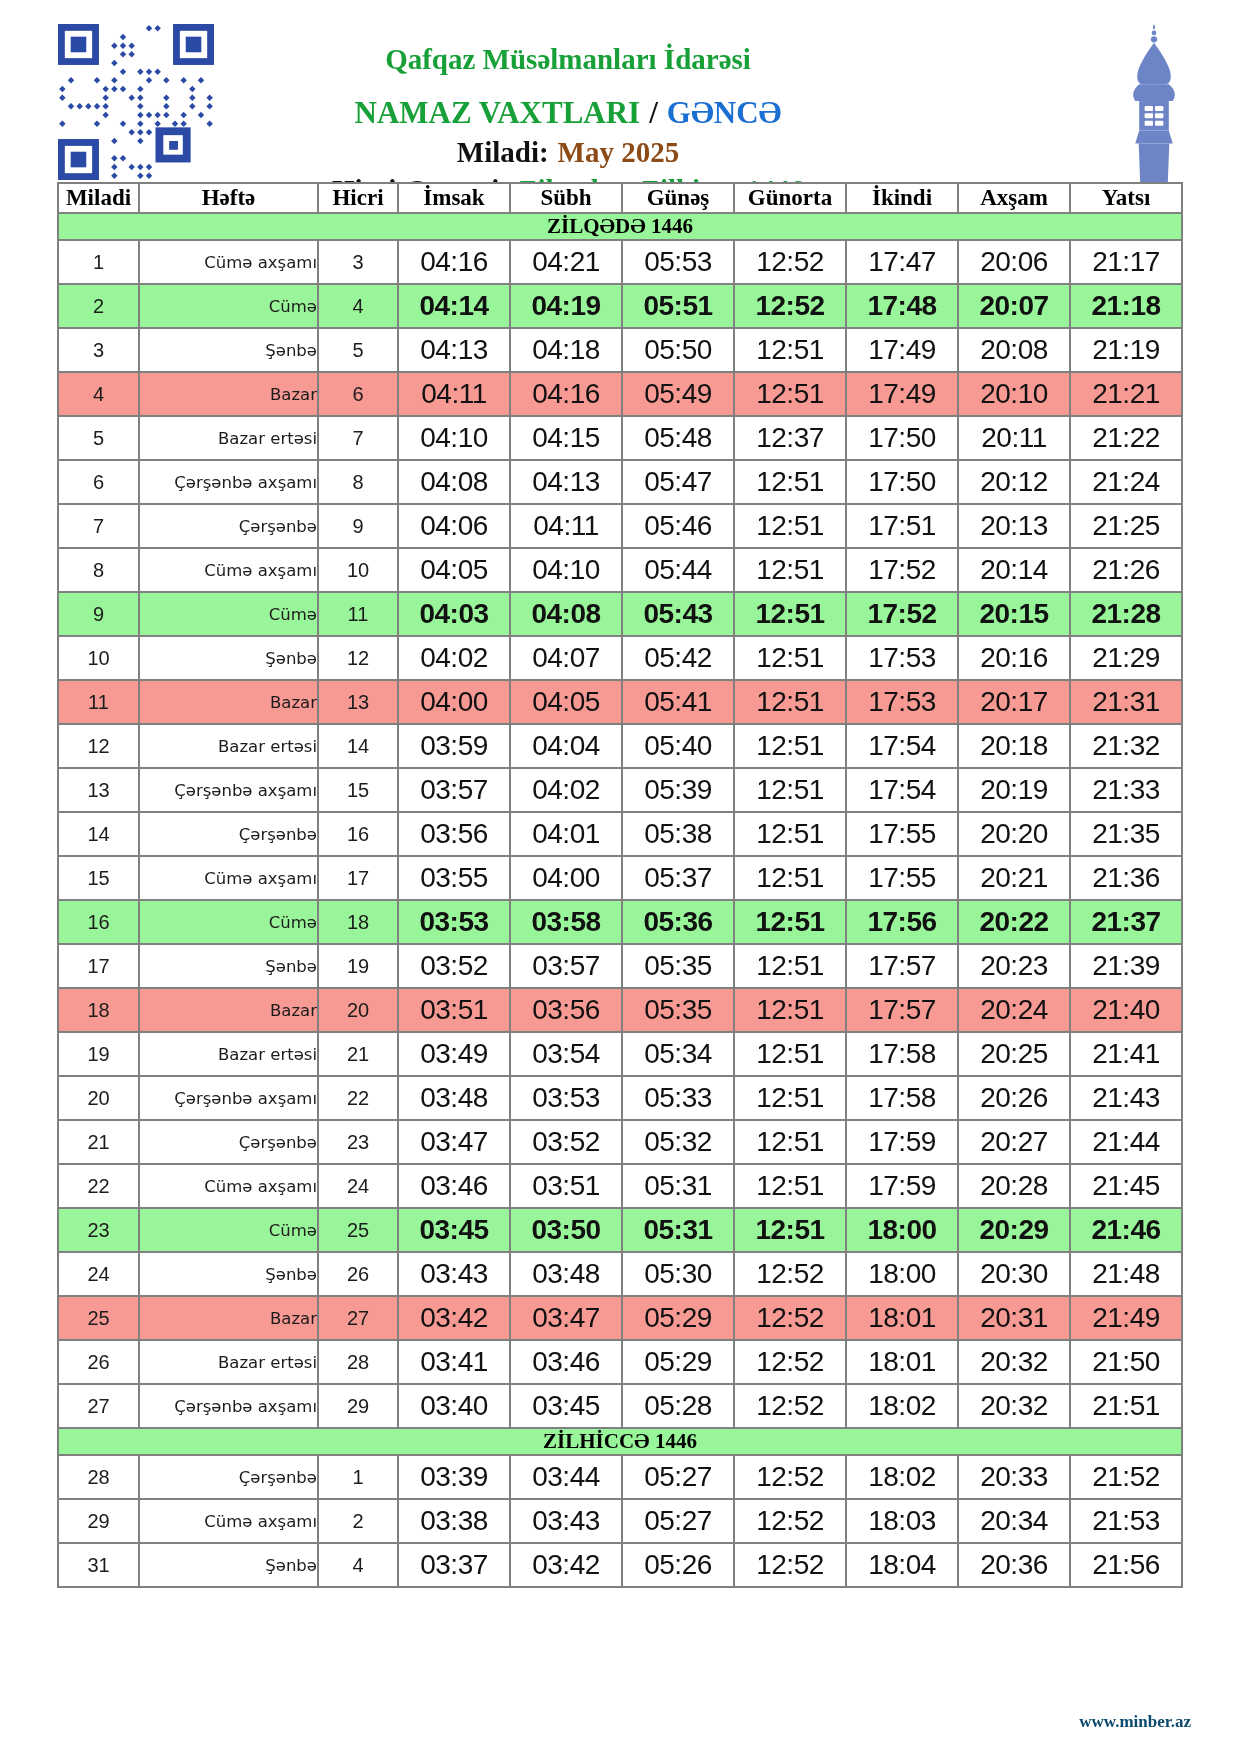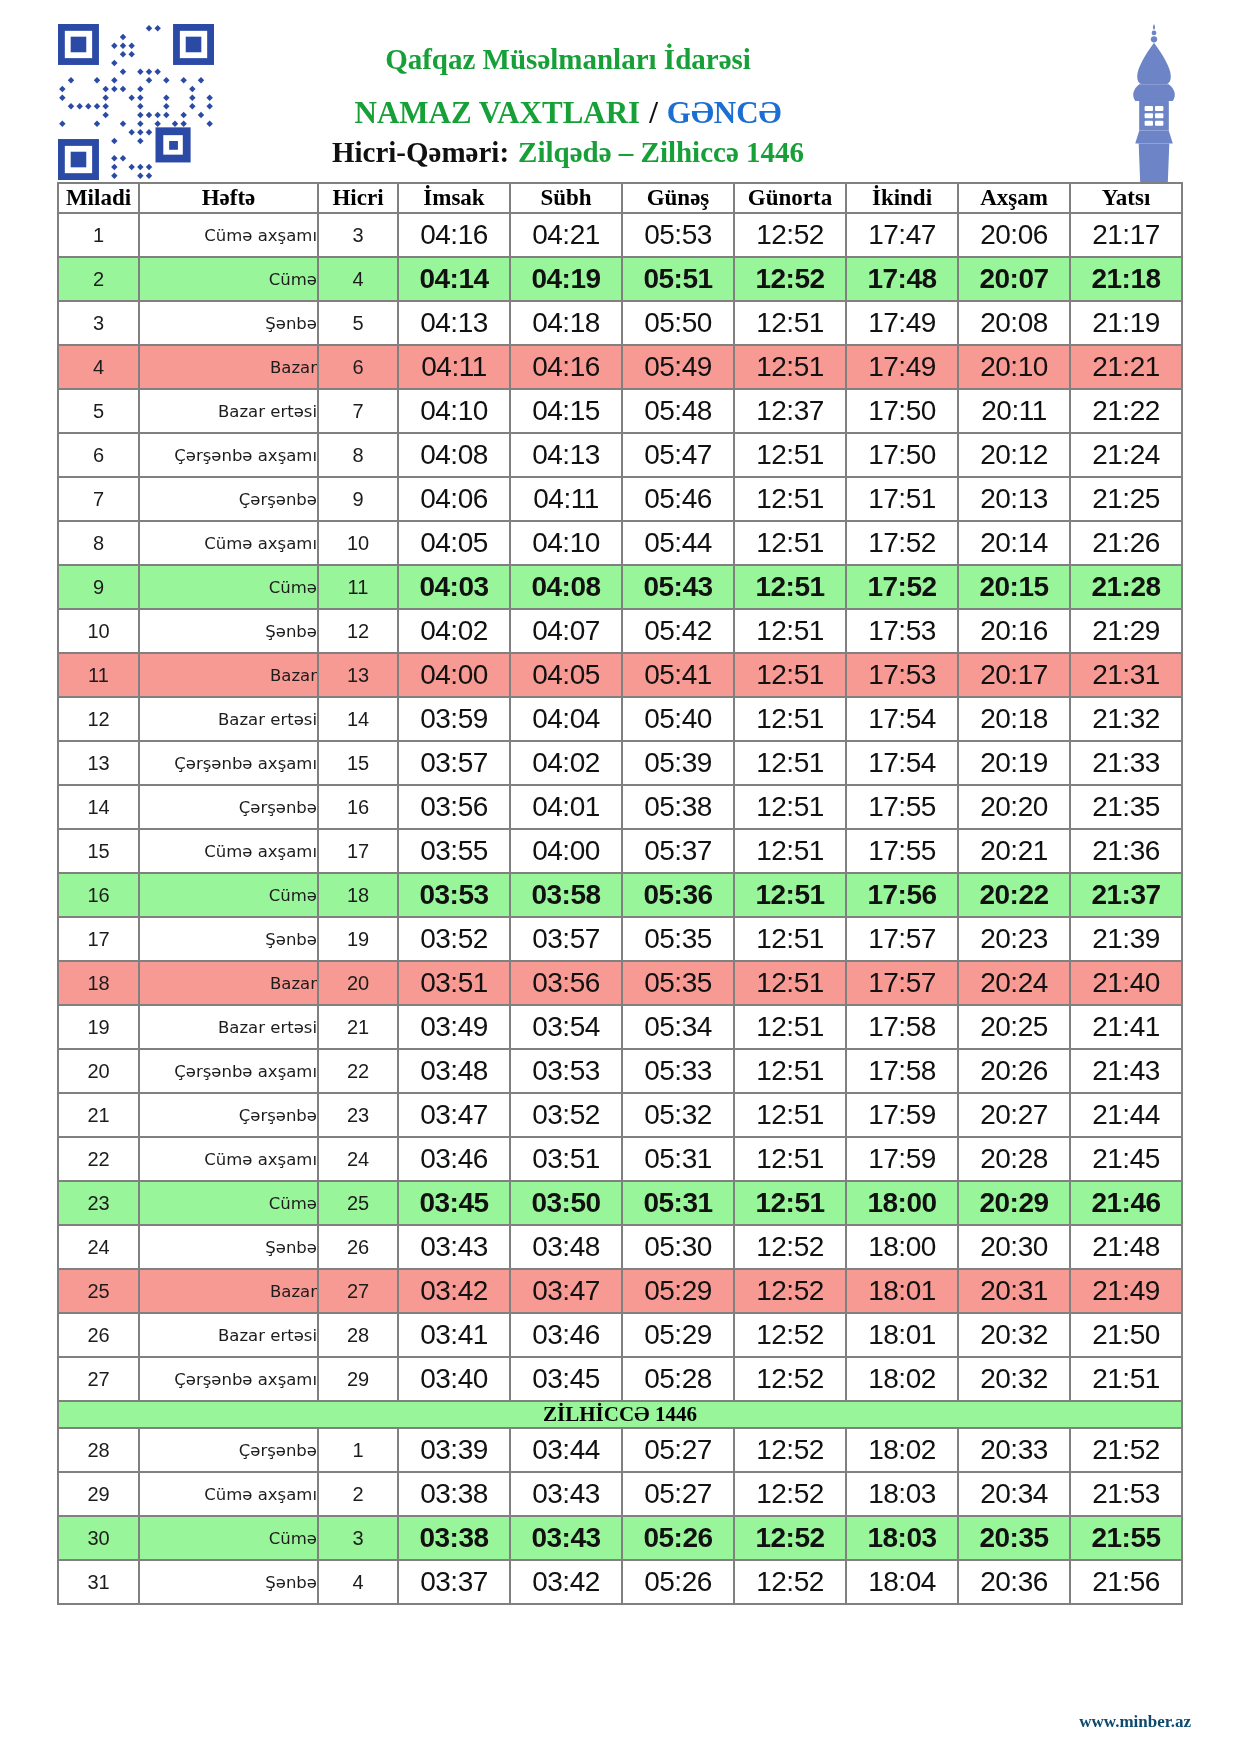--- a/index.html
+++ b/index.html
@@ -194,20 +194,21 @@
         <rect x="31" y="90.5" width="8.5" height="5" rx="1"></rect>
         <rect x="20.5" y="98" width="8.5" height="5" rx="1"></rect>
         <rect x="31" y="98" width="8.5" height="5" rx="1"></rect>
       </g>
     </svg>
   </div>
 
   <div class="titles">
     <div class="t-org">Qafqaz Müsəlmanları İdarəsi</div>
     <div class="t-main"><span class="green">NAMAZ VAXTLARI</span><span class="sep">/</span><span class="city gap">GƏNCƏ</span></div>
+    <div class="t-line"><span>Miladi:</span><span class="brown gap">May 2025</span></div>
     <div class="t-line"><span>Hicri-Qəməri:</span><span class="green gap">Zilqədə – Zilhiccə 1446</span></div>
   </div>
 
   <table class="timetable">
     <colgroup>
       <col class="c1">
         <col class="c2">
         <col class="c3">
       <col class="ct">
         <col class="ct">
@@ -225,20 +226,23 @@
         <th>İmsak</th>
         <th>Sübh</th>
         <th>Günəş</th>
         <th>Günorta</th>
         <th>İkindi</th>
         <th>Axşam</th>
         <th>Yatsı</th>
       </tr>
     </thead>
     <tbody>
+        <tr class="sec">
+          <td colspan="10">ZİLQƏDƏ 1446</td>
+        </tr>
         <tr class="n">
           <td class="c-d">1</td>
           <td class="c-w">Cümə axşamı</td>
           <td class="c-h">3</td>
           <td class="c-t">04:16</td>
           <td class="c-t">04:21</td>
           <td class="c-t">05:53</td>
           <td class="c-t">12:52</td>
           <td class="c-t">17:47</td>
           <td class="c-t">20:06</td>
@@ -576,32 +580,20 @@
           <td class="c-w">Cümə axşamı</td>
           <td class="c-h">2</td>
           <td class="c-t">03:38</td>
           <td class="c-t">03:43</td>
           <td class="c-t">05:27</td>
           <td class="c-t">12:52</td>
           <td class="c-t">18:03</td>
           <td class="c-t">20:34</td>
           <td class="c-t">21:53</td>
         </tr>
-        <tr class="f">
-          <td class="c-d">30</td>
-          <td class="c-w">Cümə</td>
-          <td class="c-h">3</td>
-          <td class="c-t">03:38</td>
-          <td class="c-t">03:43</td>
-          <td class="c-t">05:26</td>
-          <td class="c-t">12:52</td>
-          <td class="c-t">18:03</td>
-          <td class="c-t">20:35</td>
-          <td class="c-t">21:55</td>
-        </tr>
         <tr class="n">
           <td class="c-d">31</td>
           <td class="c-w">Şənbə</td>
           <td class="c-h">4</td>
           <td class="c-t">03:37</td>
           <td class="c-t">03:42</td>
           <td class="c-t">05:26</td>
           <td class="c-t">12:52</td>
           <td class="c-t">18:04</td>
           <td class="c-t">20:36</td>

